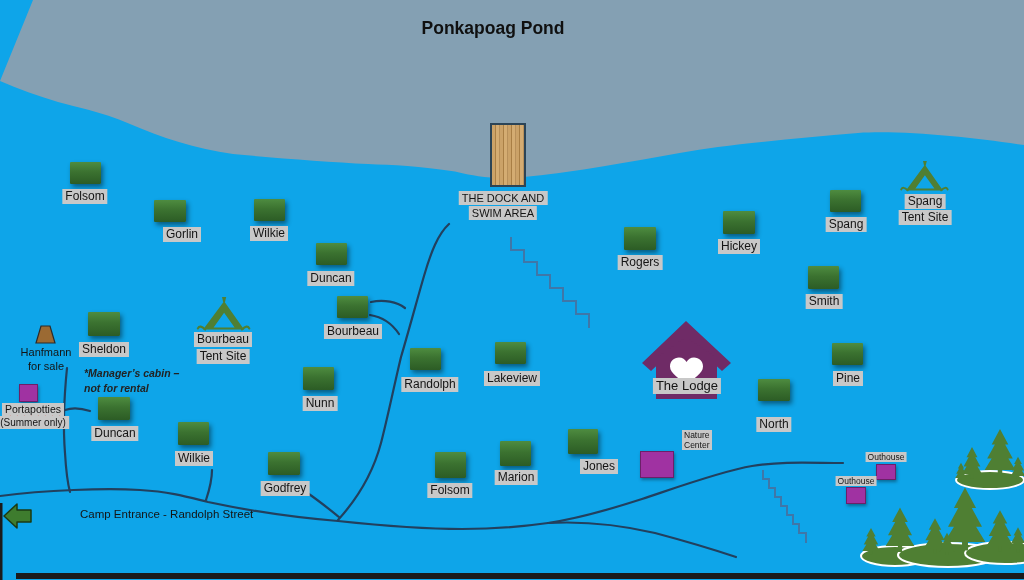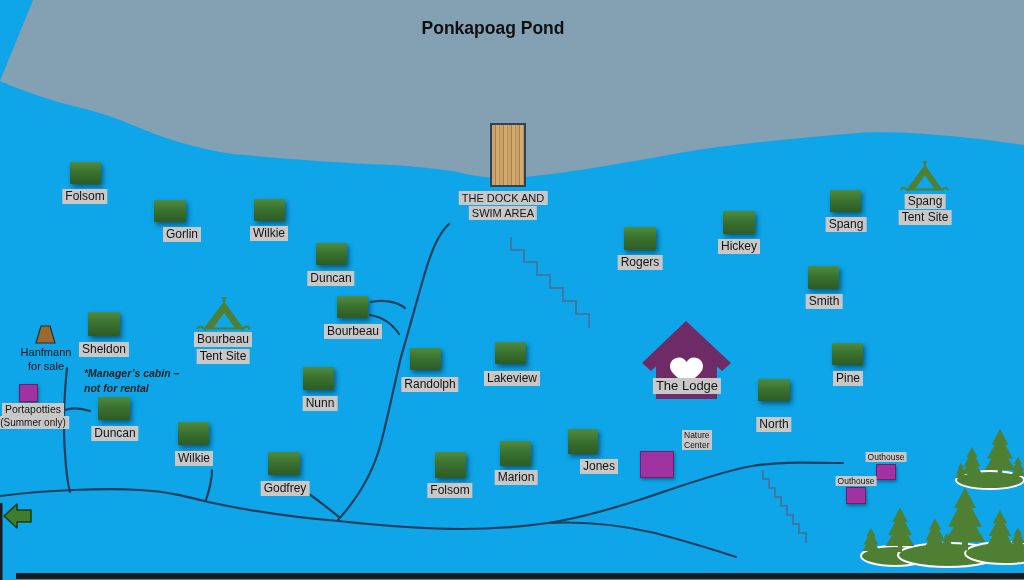--- a/index.html
+++ b/index.html
@@ -181,16 +181,17 @@
   <div class="psq" style="left:19px;top:384px;width:17px;height:16px"></div>
   <div class="lbl wavy" style="left:33px;top:403px;font-size:10.5px;line-height:13px">Portapotties</div>
   <div class="lbl" style="left:33px;top:416px;font-size:10px;line-height:13px">(Summer only)</div>
 
   <div class="lbl plain" style="left:46px;top:345px;font-size:11px;line-height:14px">Hanfmann</div>
   <div class="lbl plain" style="left:46px;top:359px;font-size:11px;line-height:14px">for sale</div>
 
   <div class="note" style="left:84px;top:366px">*Manager’s cabin –</div>
   <div class="note" style="left:84px;top:381px">not  for rental</div>
 
+  <div class="lbl-left plain" style="left:36px;top:507px;font-size:11.5px;line-height:14px">Camp Entrance - Randolph Street</div>
 
   <div class="lbl" style="left:782px;top:580px;font-size:15px;line-height:16px">Day Use Parking</div>
 
 </div>
 
 </body></html>

